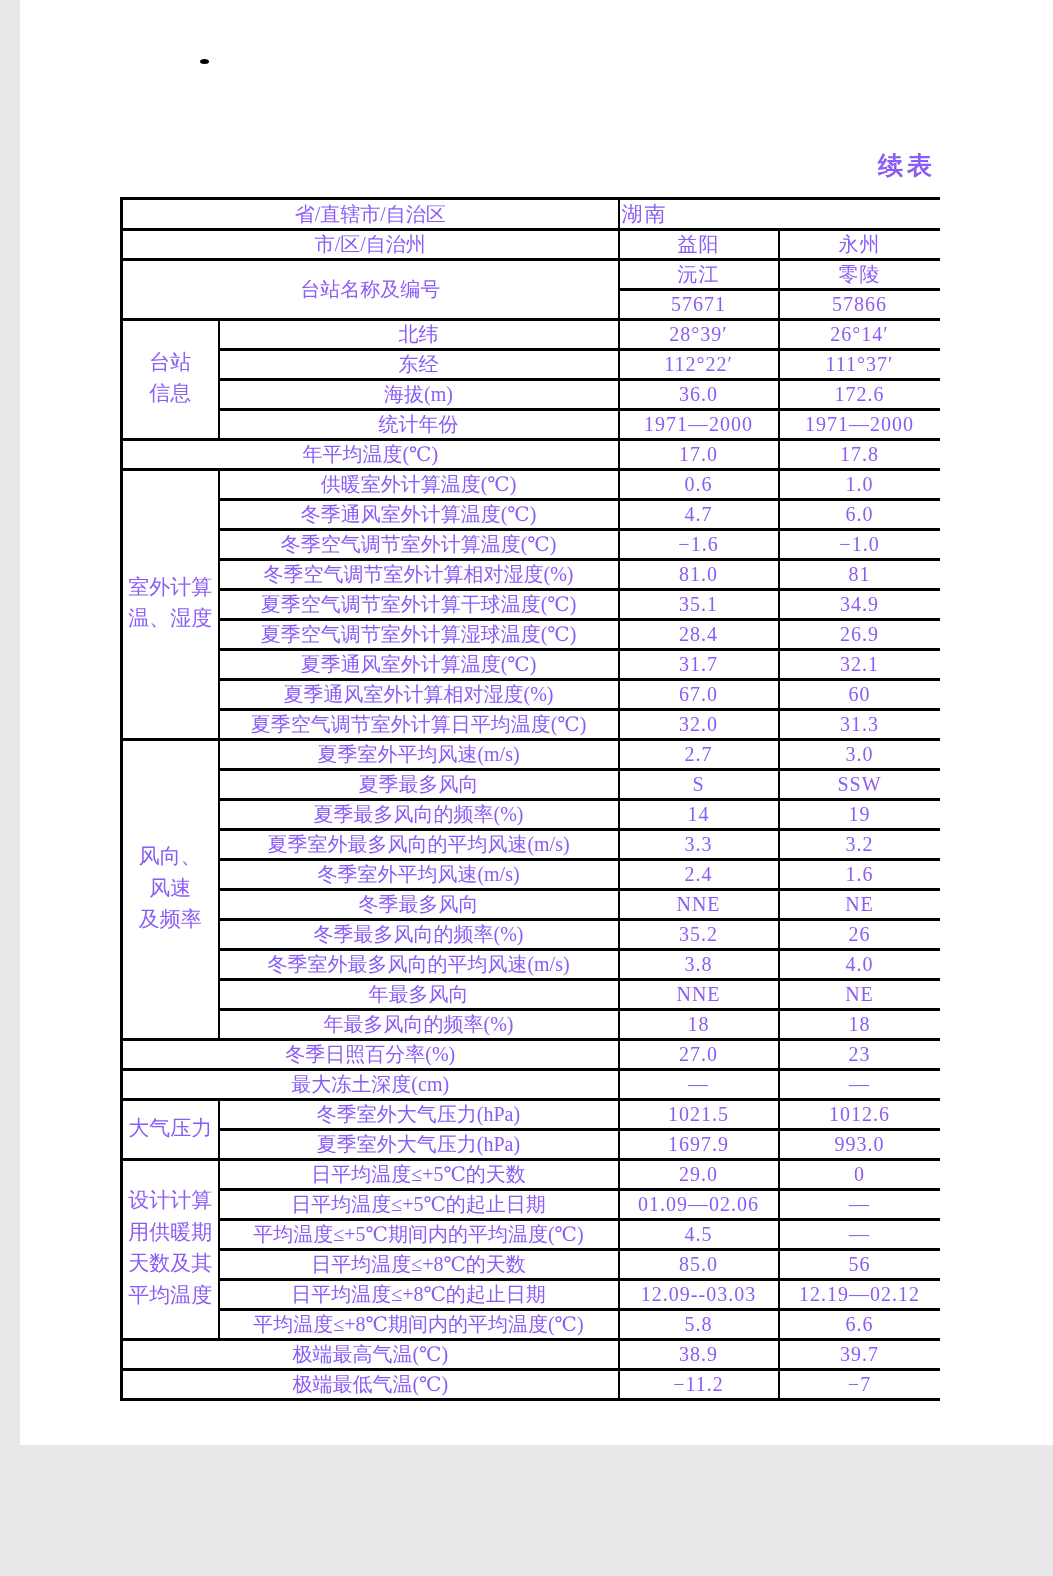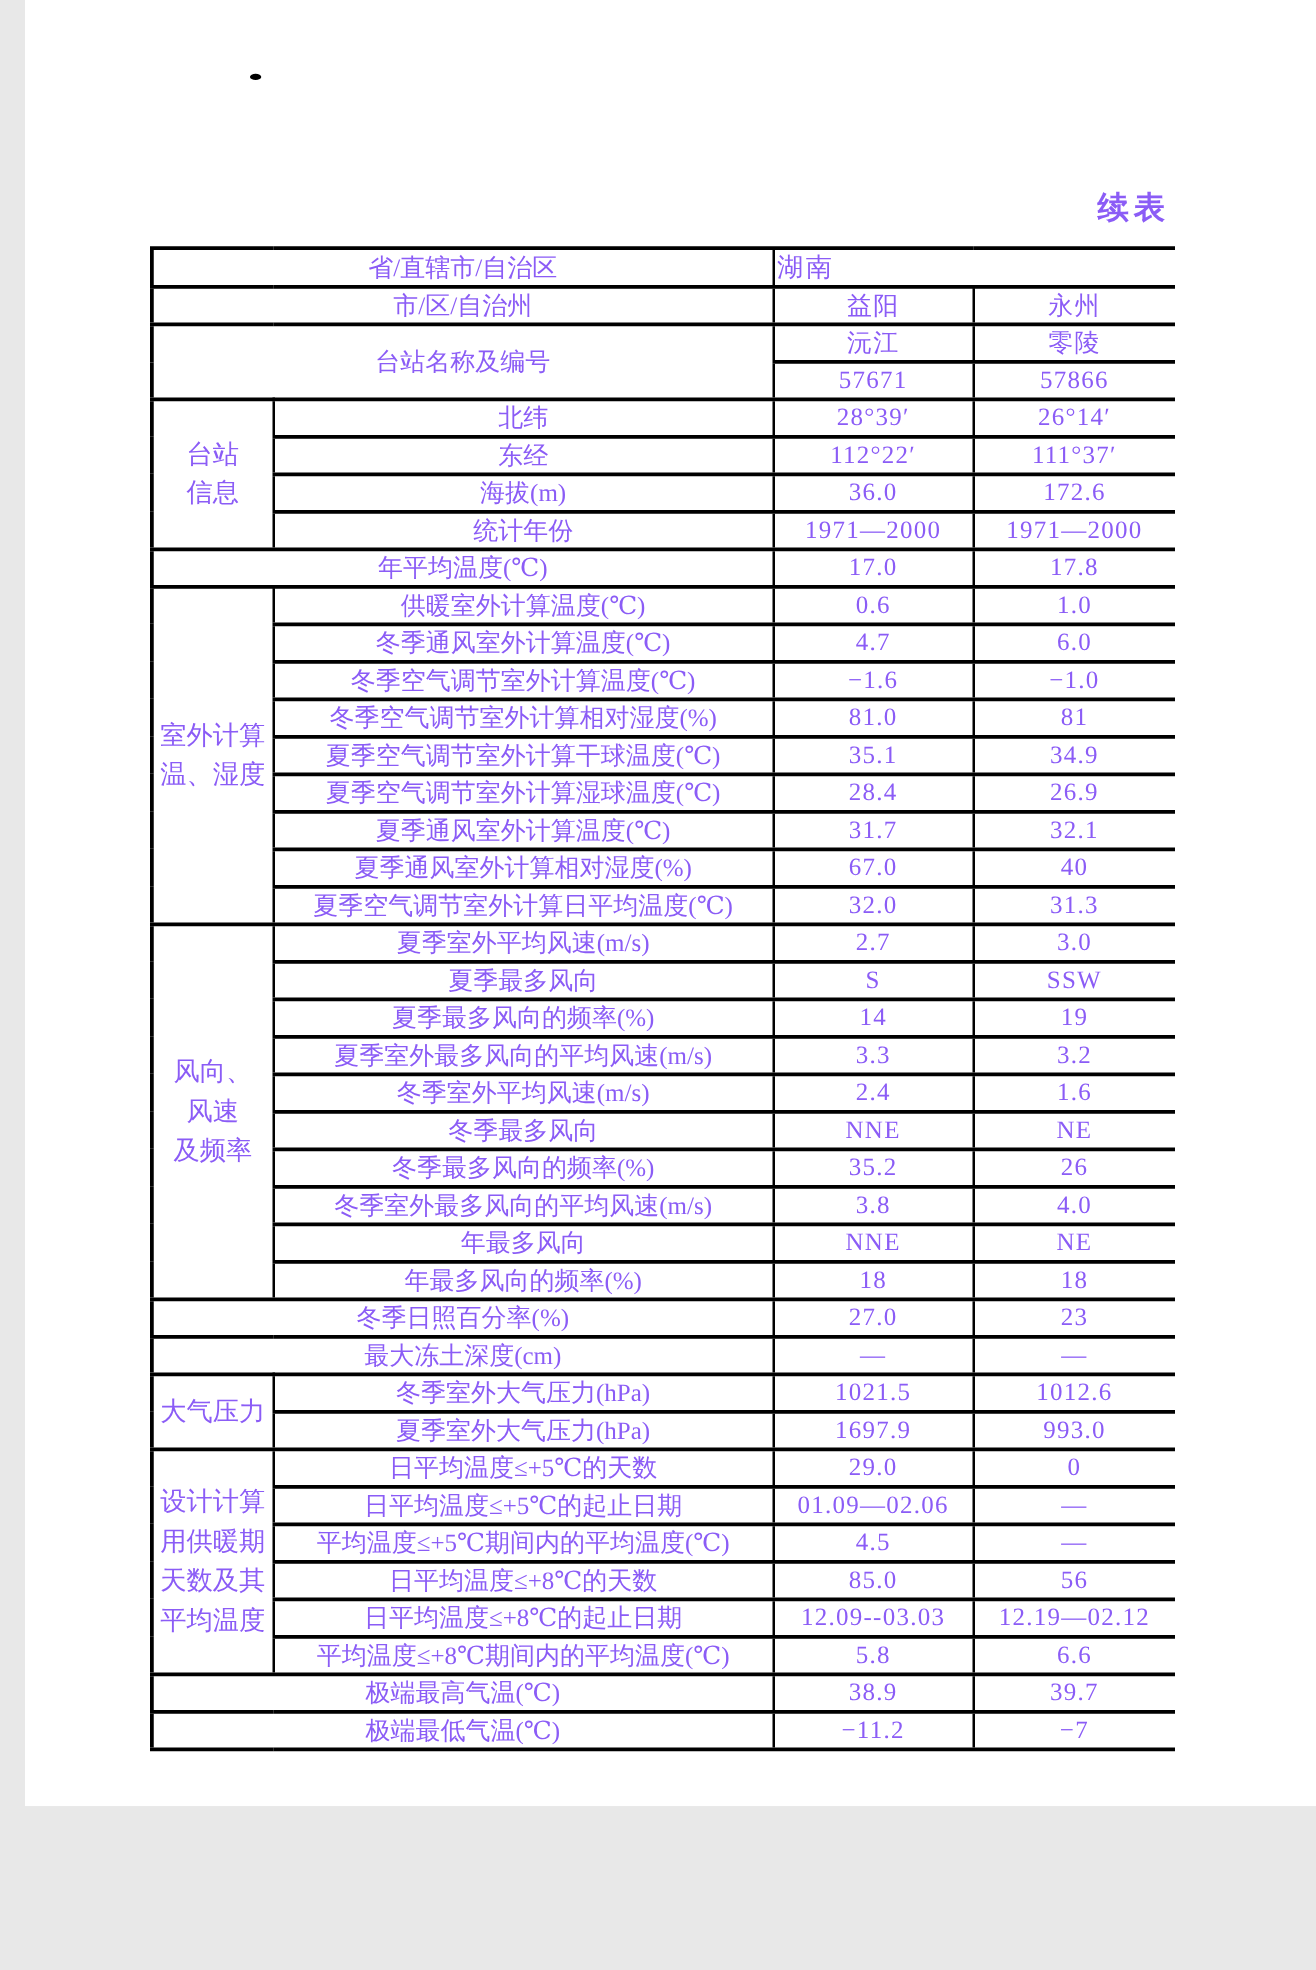--- a/index.html
+++ b/index.html
@@ -4,21 +4,21 @@
 <style>
   html,body{margin:0;padding:0;background:#e8e8e8;}
   .page{position:relative;width:1053px;height:1445px;background:#ffffff;overflow:hidden;
         font-family:"Liberation Serif","DejaVu Serif",serif;color:#8b5cf6;margin-left:20px;}
   .continued{position:absolute;left:858px;top:149px;font-size:25px;font-weight:bold;letter-spacing:4px;}
   table.climate{position:absolute;left:100px;top:197px;width:818px;border-collapse:collapse;
         table-layout:fixed;border:3px solid #000;border-right:none;}
   table.climate tr{height:29.9px;}
   td{border:2px solid #000;border-top-width:3px;border-bottom-width:3px;padding:0 2px;
      text-align:center;vertical-align:middle;font-size:20px;white-space:nowrap;overflow:hidden;}
-  td.cat{white-space:pre-line;font-size:21px;line-height:1.5;padding:4px 4px;}
+  td.cat{white-space:pre-line;font-size:21px;line-height:1.5;padding:4px 4px;font-family:Liberation Mono, monospace;}
   td.val{font-size:20px;letter-spacing:1px;}
   td.prov{text-align:left;padding-right:8px;font-size:21px;letter-spacing:2px;}
   td.nr{border-right:none;}
   .footer{position:absolute;left:118px;top:1480px;font-size:21px;letter-spacing:6px;font-weight:bold;}
   .artifact-dot{position:absolute;left:180px;top:59px;width:9px;height:5px;background:#000;border-radius:50%;}
   .edge-strip{position:absolute;right:0;top:583px;width:9px;height:993px;background:#000;
       clip-path:polygon(76% 0,100% 0,100% 100%,0 100%);}
 </style>
 </head>
 <body>
@@ -116,21 +116,21 @@
         <td class="val nr">26.9</td>
       </tr>
       <tr>
         <td>夏季通风室外计算温度(℃)</td>
         <td class="val">31.7</td>
         <td class="val nr">32.1</td>
       </tr>
       <tr>
         <td>夏季通风室外计算相对湿度(%)</td>
         <td class="val">67.0</td>
-        <td class="val nr">40</td>
+        <td class="val nr">60</td>
       </tr>
       <tr>
         <td>夏季空气调节室外计算日平均温度(℃)</td>
         <td class="val">32.0</td>
         <td class="val nr">31.3</td>
       </tr>
 
       <tr>
         <td rowspan="10" class="cat">风向、
 风速

